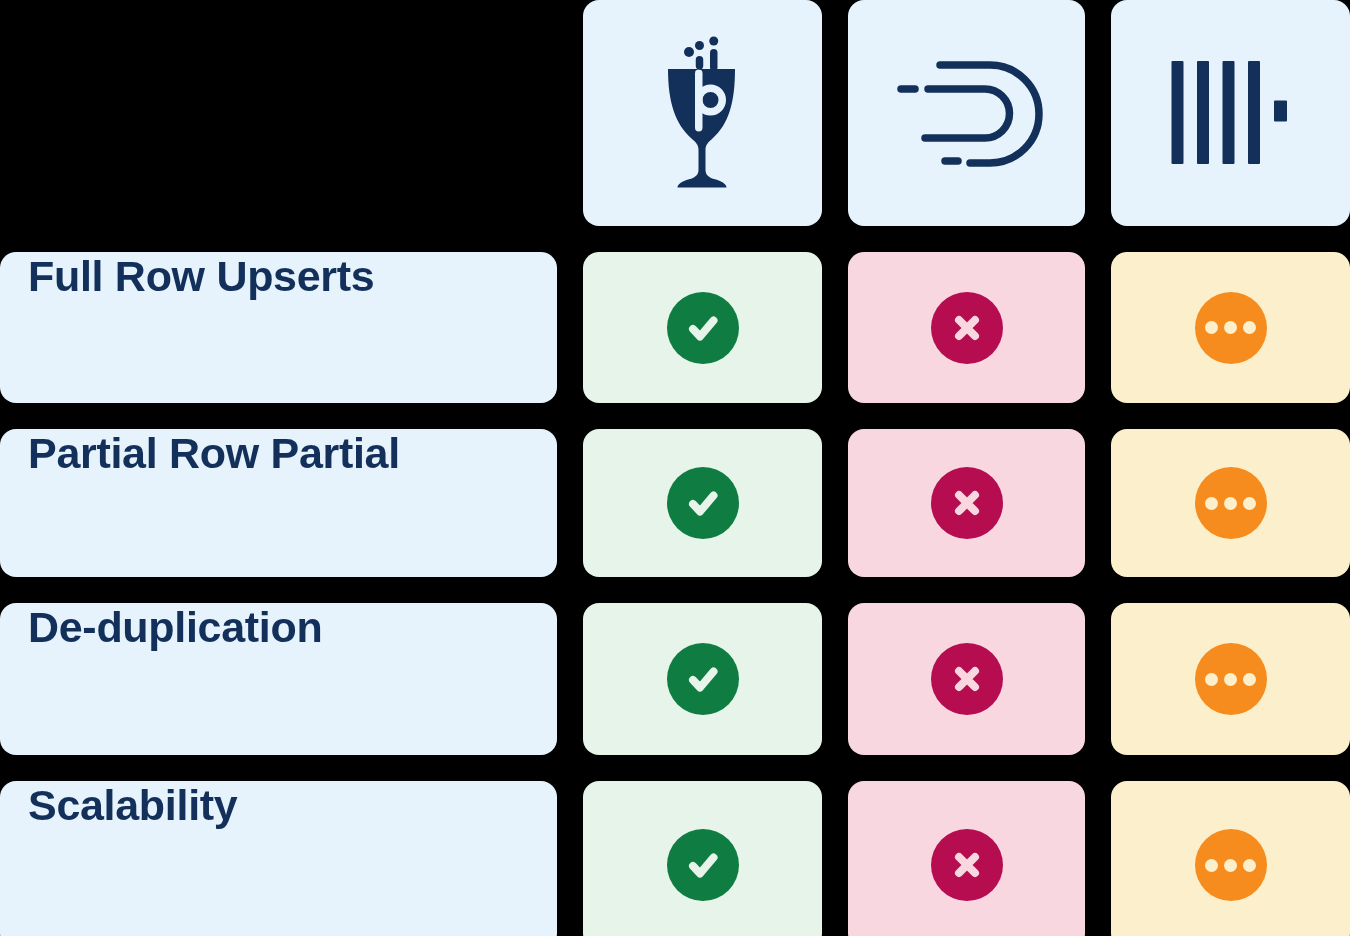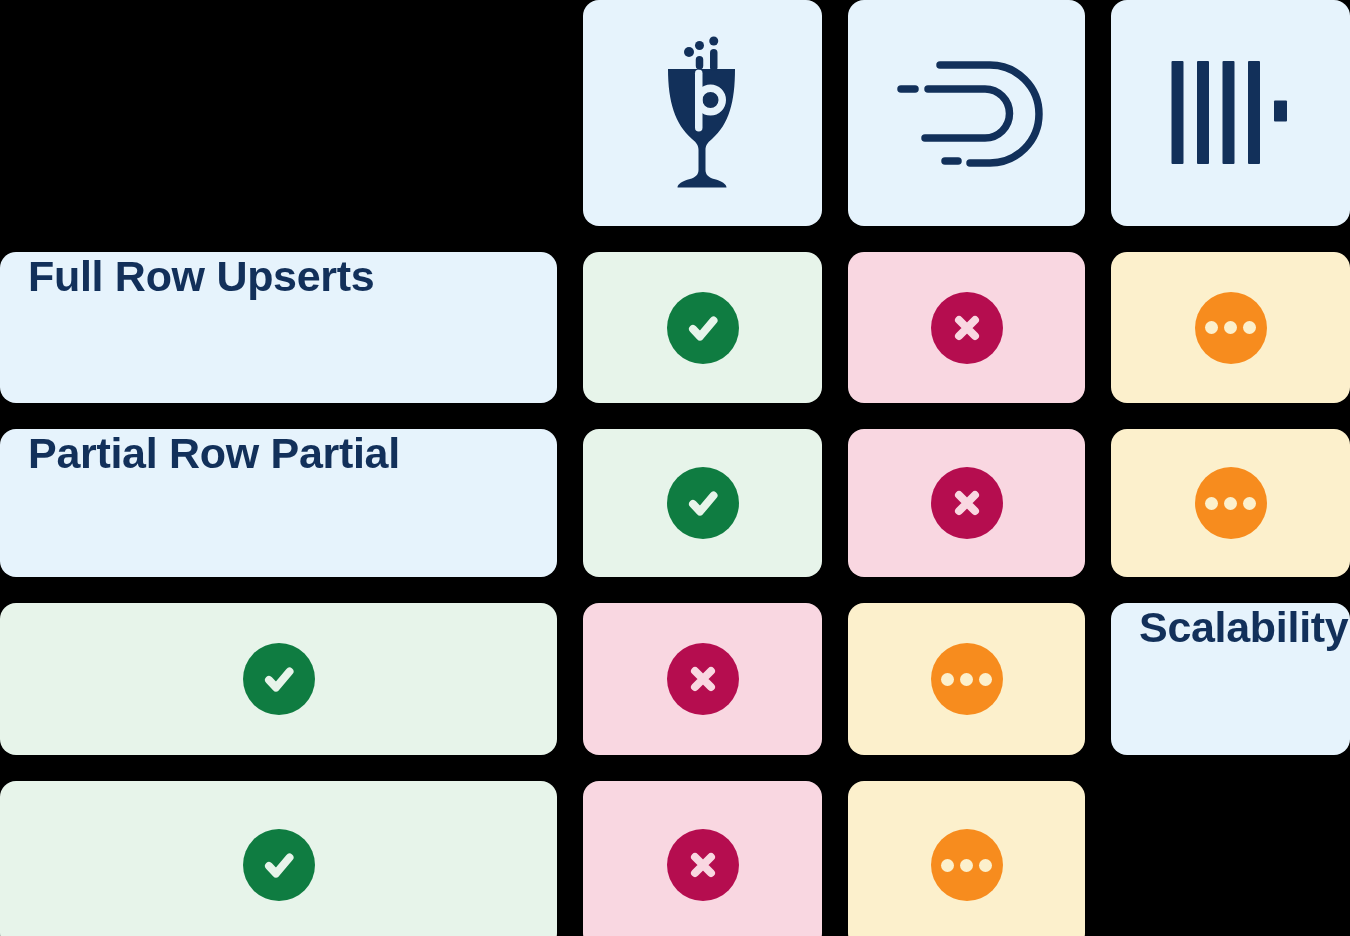--- a/index.html
+++ b/index.html
@@ -148,20 +148,23 @@
       </svg>
 
     </span>
   </div>
     <div class="card cell" data-status="partial">
     <span class="badge">
 
       <span class="glyph glyph-dots"></span>
     </span>
   </div>
+  <div class="card label-card">
+    <span class="label-text">De-duplication</span>
+  </div>
   <div class="card cell" data-status="yes">
     <span class="badge">
       <svg class="glyph glyph-check" viewBox="0 0 44 44">
         <path d="M12,23 L19,30.5 L32.5,14.5" fill="none" stroke="currentColor" stroke-width="8" stroke-linecap="round" stroke-linejoin="round"></path>
       </svg>
 
     </span>
   </div>
 <div class="card cell" data-status="no">
     <span class="badge">

